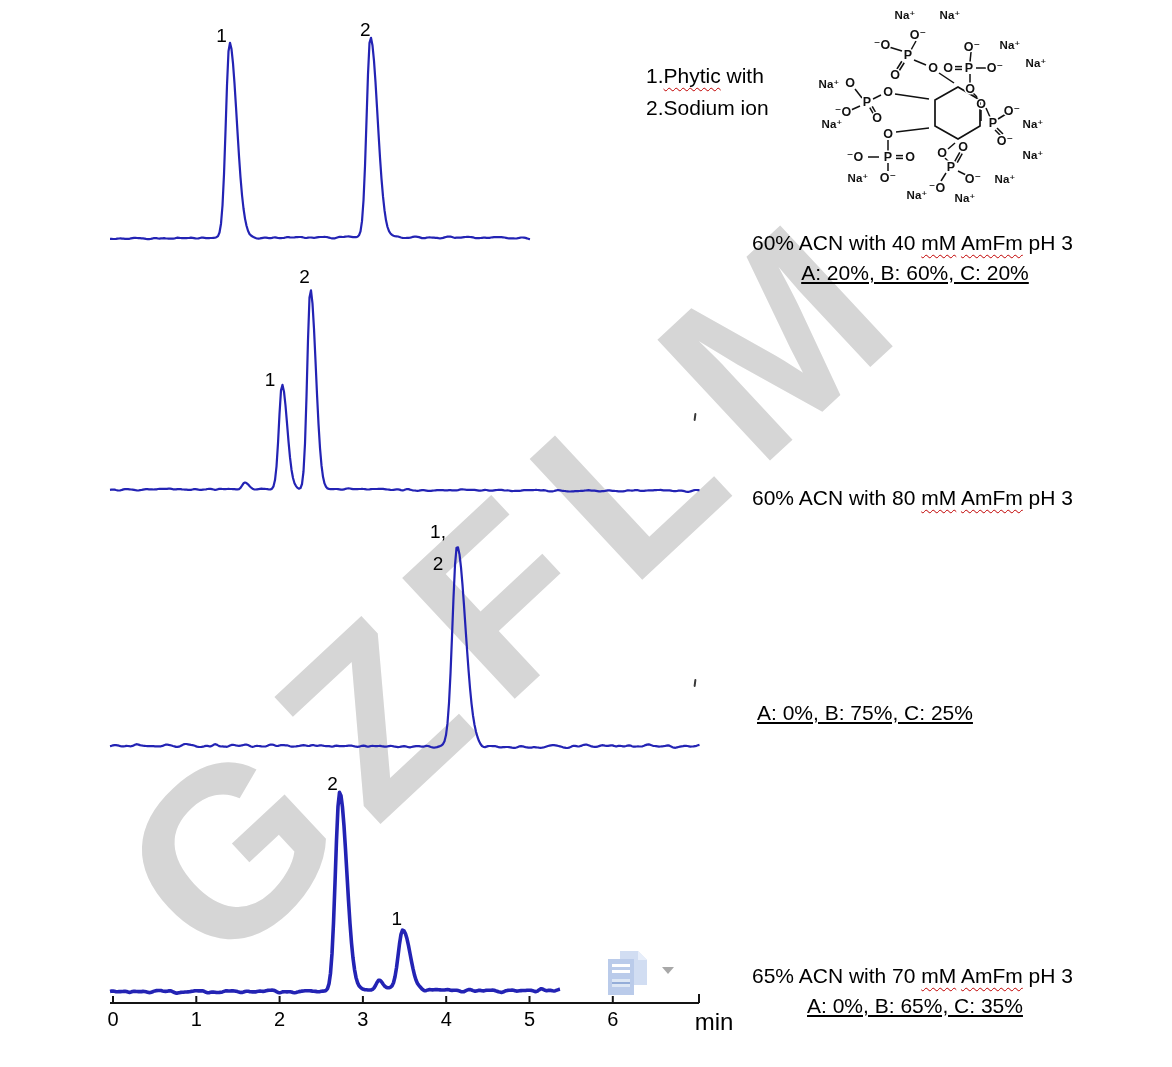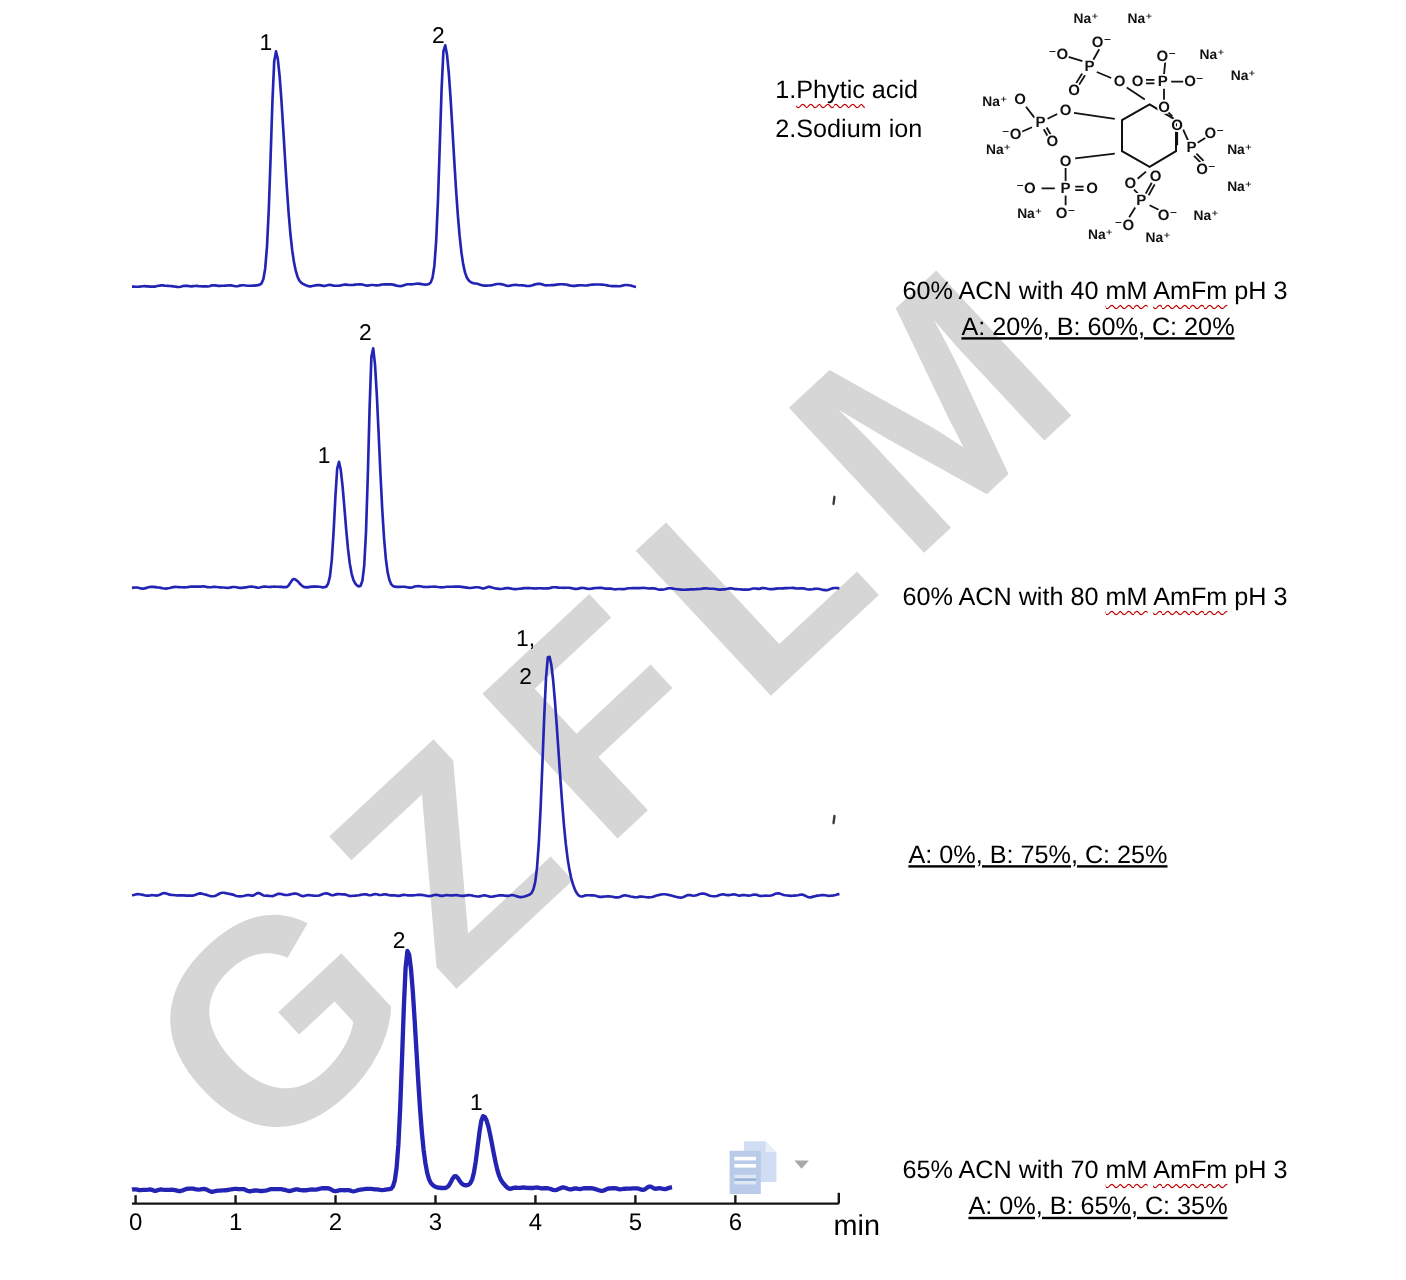--- a/index.html
+++ b/index.html
@@ -127,21 +127,21 @@
       <text x="102" y="199" text-anchor="middle" font-size="11.5" font-weight="700" fill="#111" style="paint-order:stroke;stroke:#ffffff;stroke-width:3px;">Na⁺</text>
       <text x="73" y="138" text-anchor="middle" font-size="12.5" font-weight="700" fill="#111" style="paint-order:stroke;stroke:#ffffff;stroke-width:3px;">O</text>
       <text x="40" y="161" text-anchor="middle" font-size="12.5" font-weight="700" fill="#111" style="paint-order:stroke;stroke:#ffffff;stroke-width:3px;">⁻O</text>
       <text x="73" y="161" text-anchor="middle" font-size="12.5" font-weight="700" fill="#111" style="paint-order:stroke;stroke:#ffffff;stroke-width:3px;">P</text>
       <text x="95" y="161" text-anchor="middle" font-size="12.5" font-weight="700" fill="#111" style="paint-order:stroke;stroke:#ffffff;stroke-width:3px;">O</text>
       <text x="73" y="182" text-anchor="middle" font-size="12.5" font-weight="700" fill="#111" style="paint-order:stroke;stroke:#ffffff;stroke-width:3px;">O⁻</text>
       <text x="43" y="182" text-anchor="middle" font-size="11.5" font-weight="700" fill="#111" style="paint-order:stroke;stroke:#ffffff;stroke-width:3px;">Na⁺</text>
     </svg>
 
   <div id="legend" class="txt">
-    <div id="legend-line1"><span>1.</span><span class="sq">Phytic</span><span> acid</span></div>
+    <div id="legend-line1"><span>1.</span><span class="sq">Phytic</span><span> with</span></div>
     <div>2.Sodium ion</div>
   </div>
 
   <div id="conditions">
       <div class="txt cond" style="top: 228px;">
         <div><span>60% ACN with 40 </span><span class="sq">mM</span><span> </span><span class="sq">AmFm</span><span> pH 3</span></div>
         <div class="l2">A: 20%, B: 60%, C: 20%</div>
       </div>
       <div class="txt cond" style="top: 444px; margin-top: 39px;">
         <div><span>60% ACN with 80 </span><span class="sq">mM</span><span> </span><span class="sq">AmFm</span><span> pH 3</span></div>

